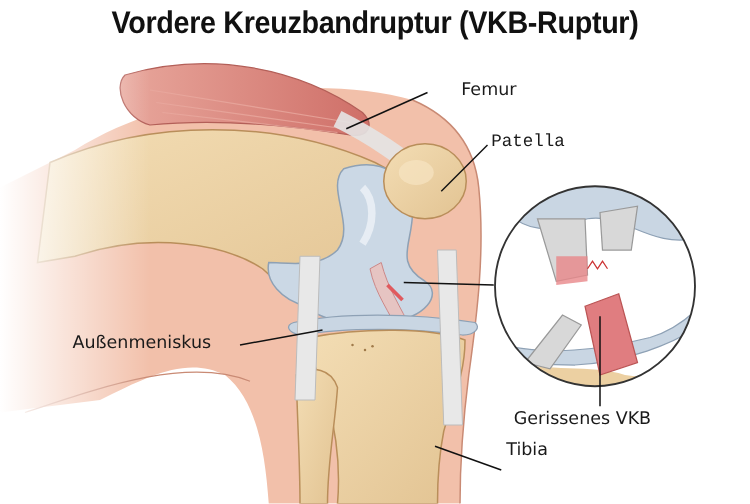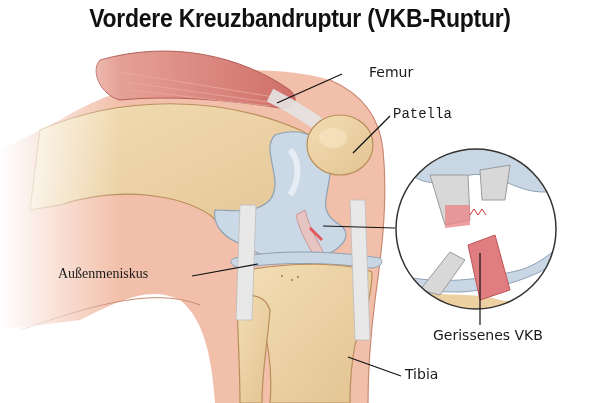--- a/index.html
+++ b/index.html
@@ -118,15 +118,15 @@
     <line x1="353" y1="153" x2="390" y2="116"></line>
     <line x1="192" y1="276" x2="258" y2="264"></line>
     <line x1="323" y1="226" x2="395" y2="228"></line>
     <line x1="480" y1="253" x2="480" y2="325"></line>
     <line x1="348" y1="357" x2="401" y2="376"></line>
   </g>
 </svg>
 
 <div class="label" style="left:345px; top:64px;margin-left:24px;">Femur</div>
 <div class="label" style="left:393px; top:106px;font-family:Liberation Mono, monospace;">Patella</div>
-<div class="label" style="left:58px; top:266px;font-family:Liberation Serif, serif;">Außenmeniskus</div>
-<div class="label" style="left:433px; top:327px;">Gerissenes VKB</div>
-<div class="label" style="left:405px; top:366px;">Tibia</div>
+<div class="label" style="left:58px; top:266px;">Außenmeniskus</div>
+<div class="label" style="left:411px; top:327px;">Gerissenes VKB</div>
+<div class="label" style="left:405px; top:352px;">Tibia</div>
 
 </body></html>

